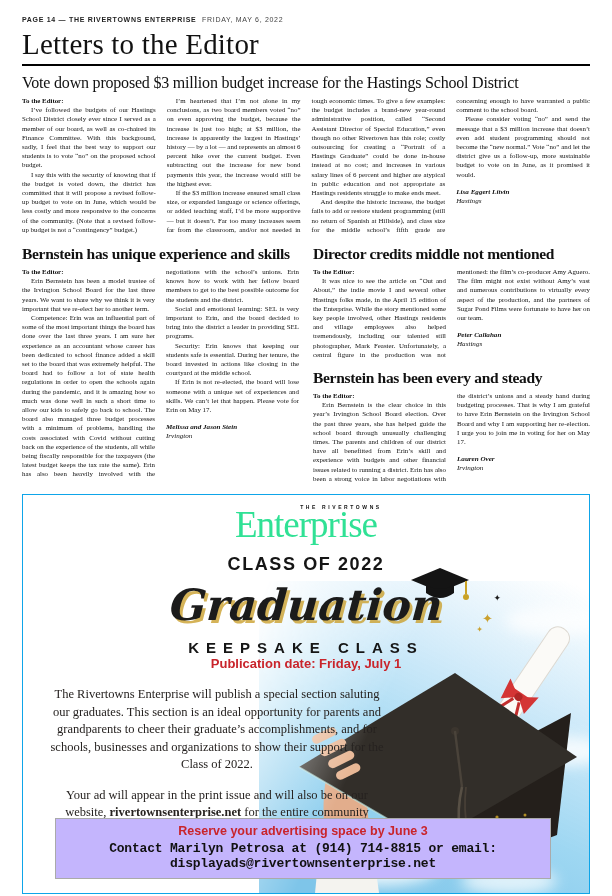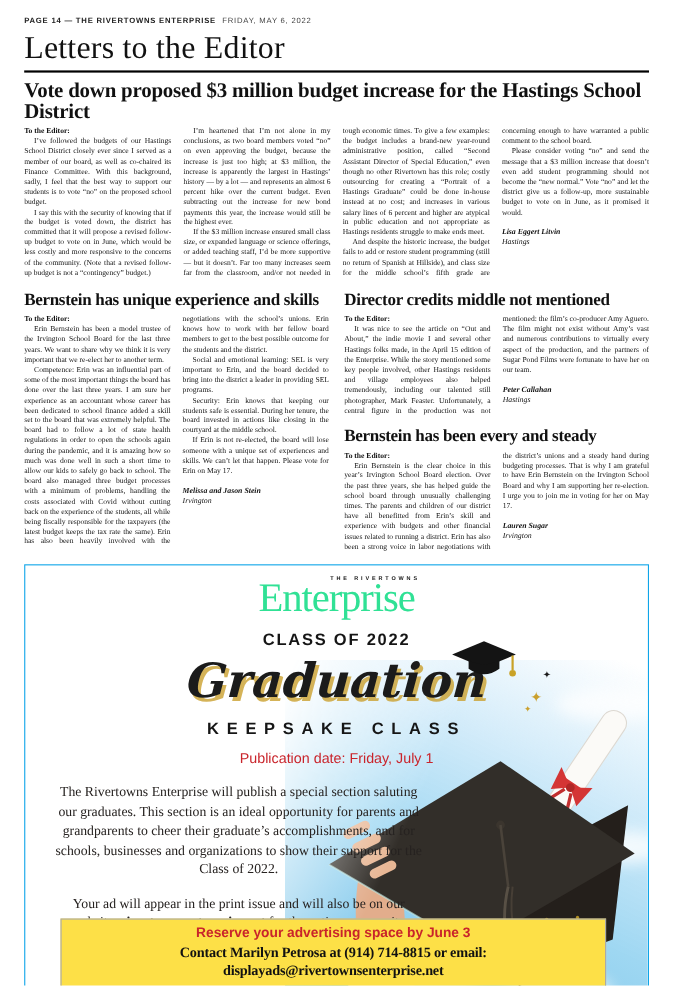--- a/index.html
+++ b/index.html
@@ -9,21 +9,21 @@
   
   .page-header{font-family:"Liberation Sans",sans-serif;font-size:7px;letter-spacing:.7px;color:#222;margin-bottom:6px;}
   .ph-bold{font-weight:bold;}
   .ph-date{font-weight:normal;color:#444;margin-left:3px;}
 
   
   .section-title{font-family:"Liberation Serif",serif;font-weight:400;font-size:29px;margin:0;line-height:31px;letter-spacing:.2px;}
   .rule{height:2px;background:#000;margin-top:4px;}
 
   
-  .headline-xl{font-family:"Liberation Serif",serif;font-weight:bold;font-size:19px;line-height:19px;letter-spacing:-.2px;margin:7px 0 4px 0;}
+  .headline-xl{font-family:"Liberation Serif",serif;font-weight:normal;font-size:16px;line-height:19px;letter-spacing:-.2px;margin:7px 0 4px 0;}
   .headline-md{font-family:"Liberation Serif",serif;font-weight:bold;font-size:15.5px;line-height:18px;letter-spacing:-.3px;margin:0 0 4px 0;white-space:nowrap;}
 
   
   .body{font-size:6.9px;line-height:9.2px;text-align:justify;overflow:hidden;column-fill:auto;}
   .cols4{column-count:4;column-gap:11px;height:142px;}
   .cols2{column-count:2;column-gap:11px;}
   .body p{margin:0;}
   .para{text-indent:9px;}
   .salut{font-weight:bold;text-indent:0;}
   .sig{margin-top:9px;text-align:left;font-size:7.1px;line-height:9px;padding-right:2px;}
@@ -41,38 +41,38 @@
   .ad{position:relative;margin-top:7px;height:398px;border:1px solid #0ea5e9;background:#fff;overflow:hidden;}
   .ad-photo{position:absolute;top:86px;right:0;bottom:0;width:330px;
     background:linear-gradient(205deg, rgba(255,255,255,0) 2%, rgba(205,233,249,.9) 30%, #9ed7f2 60%, #7ec5e9 92%);
     -webkit-mask-image:linear-gradient(115deg, transparent 2%, #000 38%);
     mask-image:linear-gradient(115deg, transparent 2%, #000 38%);}
   .ad-photo svg{display:block;width:100%;height:100%;}
 
   .ad-content{position:relative;z-index:2;text-align:center;padding-top:9px;}
   .masthead-top{font-family:"Liberation Sans",sans-serif;font-weight:bold;font-size:5px;letter-spacing:2.6px;color:#111;margin-left:70px;}
   .masthead{font-family:"Liberation Serif",serif;font-size:37px;line-height:34px;letter-spacing:-1px;color:#30E195;margin-top:-2px;}
-  .class-line{font-family:"Liberation Sans",sans-serif;font-weight:bold;font-size:15px;letter-spacing:1.6px;color:#151515;margin-top:12px;text-align:center;}
+  .class-line{font-family:"Liberation Sans",sans-serif;font-weight:bold;font-size:18px;letter-spacing:1.6px;color:#151515;margin-top:12px;text-align:center;}
   .script-wrap{position:relative;height:58px;margin-top:2px;}
   .script-title{font-family:"DejaVu Serif",serif;font-style:italic;font-weight:bold;font-size:43px;line-height:56px;color:#1b1b1b;letter-spacing:0px;text-shadow:3px 3px 0 rgba(202,160,46,.8);display:inline-block;transform:skewX(-4deg);}
   .cap-icon{position:absolute;top:-12px;right:118px;}
   .sparkle-gold{position:absolute;font-size:13px;color:#caa02e;}
   .sparkle-black{position:absolute;font-size:9px;color:#1b1b1b;}
   .sp1{right:96px;top:34px;}
   .sp2{right:106px;top:48px;font-size:8px;}
   .sp3{right:88px;top:16px;}
   .keepsake{font-family:"Liberation Sans",sans-serif;font-weight:bold;font-size:15px;letter-spacing:7px;color:#161616;margin-top:4px;}
-  .pubdate{font-family:"Liberation Sans",sans-serif;font-weight:normal;font-size:13px;color:#C9242B;margin-top:11px;}
+  .pubdate{font-family:"Liberation Sans",sans-serif;font-weight:bold;font-size:13px;color:#C9242B;margin-top:0;}
   .ad-body{font-family:"Liberation Serif",serif;font-size:12.5px;line-height:17.5px;color:#262220;width:336px;margin:15px 0 0 26px;}
   .ad-body.second{margin-top:13px;width:316px;margin-left:36px;}
   .ad-body strong{font-weight:bold;}
 
-  .reserve-box{position:absolute;z-index:3;left:32px;right:38px;bottom:14px;background:#fde047;border:1px solid #aaa;text-align:center;padding:5px 6px 7px 6px;}
+  .reserve-box{position:absolute;z-index:3;left:32px;right:38px;bottom:14px;background:#c4b5fd;border:1px solid #aaa;text-align:center;padding:5px 6px 7px 6px;}
   .reserve{font-family:"Liberation Sans",sans-serif;font-weight:bold;font-size:12.5px;color:#C9242B;}
-  .contact{font-family:Liberation Serif, serif;font-weight:bold;font-size:13px;color:#111;margin-top:3px;letter-spacing:-.2px;}
+  .contact{font-family:Liberation Mono, monospace;font-weight:bold;font-size:13px;color:#111;margin-top:3px;letter-spacing:-.2px;}
 </style>
 </head>
 <body>
 
 <div class="page">
 
   <div class="page-header">
     <span class="ph-bold">PAGE 14 — THE RIVERTOWNS ENTERPRISE</span>
     <span class="ph-date">FRIDAY, MAY 6, 2022</span>
   </div>
@@ -126,21 +126,21 @@
             <span class="sig-city">Hastings</span>
           </div>
         </div>
       </section>
       <section class="stack-gap">
         <h2 class="headline-md">Bernstein has been every and steady</h2>
         <div class="body cols2 h-l4">
           <p class="salut">To the Editor:</p>
           <p class="para">Erin Bernstein is the clear choice in this year’s Irvington School Board election. Over the past three years, she has helped guide the school board through unusually challenging times. The parents and children of our district have all benefitted from Erin’s skill and experience with budgets and other financial issues related to running a district. Erin has also been a strong voice in labor negotiations with the district’s unions and a steady hand during budgeting processes. That is why I am grateful to have Erin Bernstein on the Irvington School Board and why I am supporting her re-election. I urge you to join me in voting for her on May 17.</p>
           <div class="sig">
-            <span class="sig-name">Lauren Sugar</span>
+            <span class="sig-name">Lauren Over</span>
             <span class="sig-city">Irvington</span>
           </div>
         </div>
       </section>
     </div>
   </div>
 
   <div class="ad">
 
     <div class="ad-photo">

